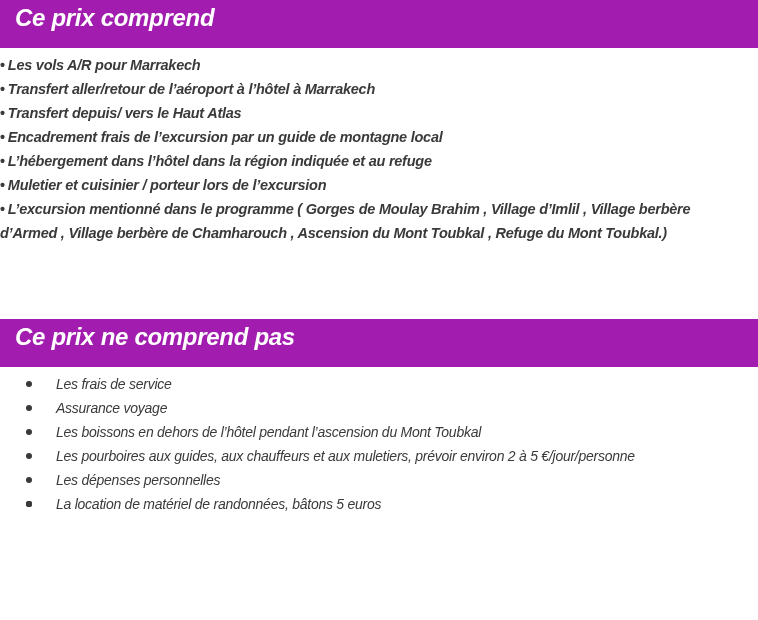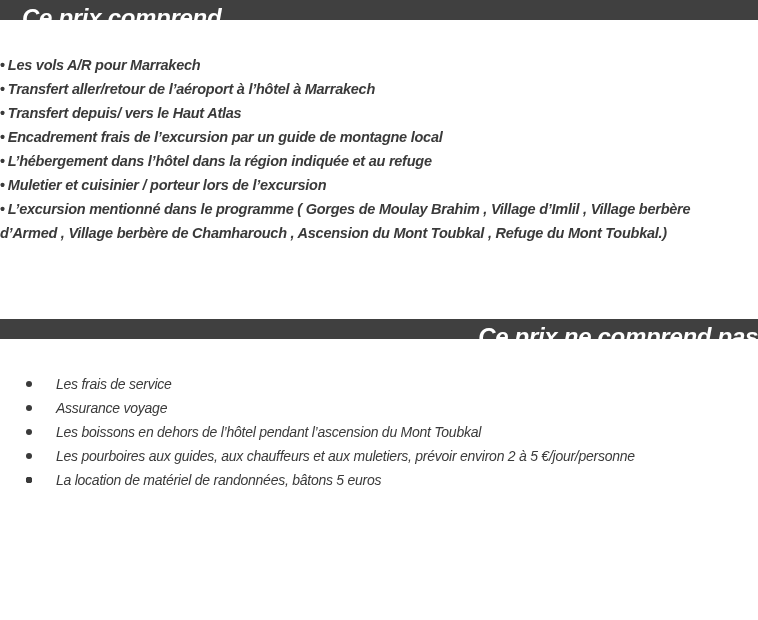--- a/index.html
+++ b/index.html
@@ -12,36 +12,36 @@
       height: 620px;
       overflow: hidden;
       font-family: "Liberation Sans", "DejaVu Sans", sans-serif;
       color: #3a3a3a;
       position: relative;
     }
     .section-header {
       position: absolute;
       left: 0;
       width: 758px;
-      height: 20px;
-      background: #404040;
+      height: 48px;
+      background: #a21caf;
       box-sizing: border-box;
-      padding-left: 22px;
+      padding-left: 15px;
     }
     .section-header h2 {
       margin: 0;
       font-size: 24px;
       line-height: 36px;
       font-style: italic;
       font-weight: bold;
       color: #ffffff;
       letter-spacing: -0.3px;
     }
     #hdr-included { top: 0; }
-    #hdr-excluded { top: 319px; text-align: right; }
+    #hdr-excluded { top: 319px; }
 
     .list-included {
       position: absolute;
       left: 0;
       top: 53px;
       width: 758px;
       margin: 0;
       padding: 0;
       list-style: none;
     }
@@ -109,17 +109,17 @@
 
 <div class="section-header" id="hdr-excluded">
   <h2>Ce prix ne comprend pas</h2>
 </div>
 
 <ul class="list-excluded">
   <li><span class="dot"></span><span>Les frais de service</span></li>
   <li><span class="dot"></span><span>Assurance voyage</span></li>
   <li><span class="dot"></span><span>Les boissons en dehors de l’hôtel pendant l’ascension du Mont Toubkal</span></li>
   <li><span class="dot"></span><span>Les pourboires aux guides, aux chauffeurs et aux muletiers, prévoir environ 2 à 5 €/jour/personne</span></li>
-  <li><span class="dot"></span></li>
+  <li><span class="dot"></span><span>Les dépenses personnelles</span></li>
   <li><span class="dot"></span></li>
   <li><span class="dot"></span></li>
   <li><span class="dot"></span><span>La location de matériel de randonnées, bâtons 5 euros</span></li>
 </ul>
 
 </body></html>

